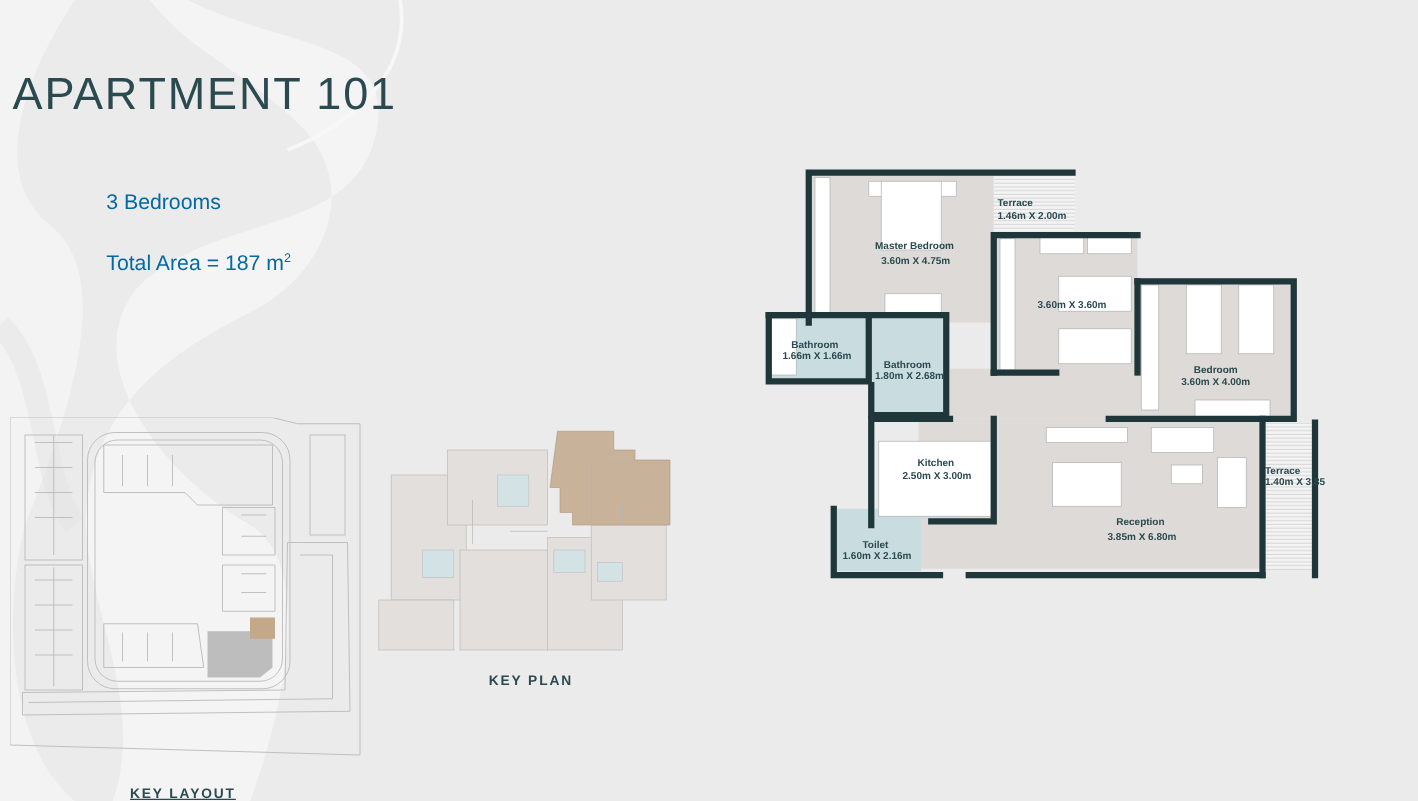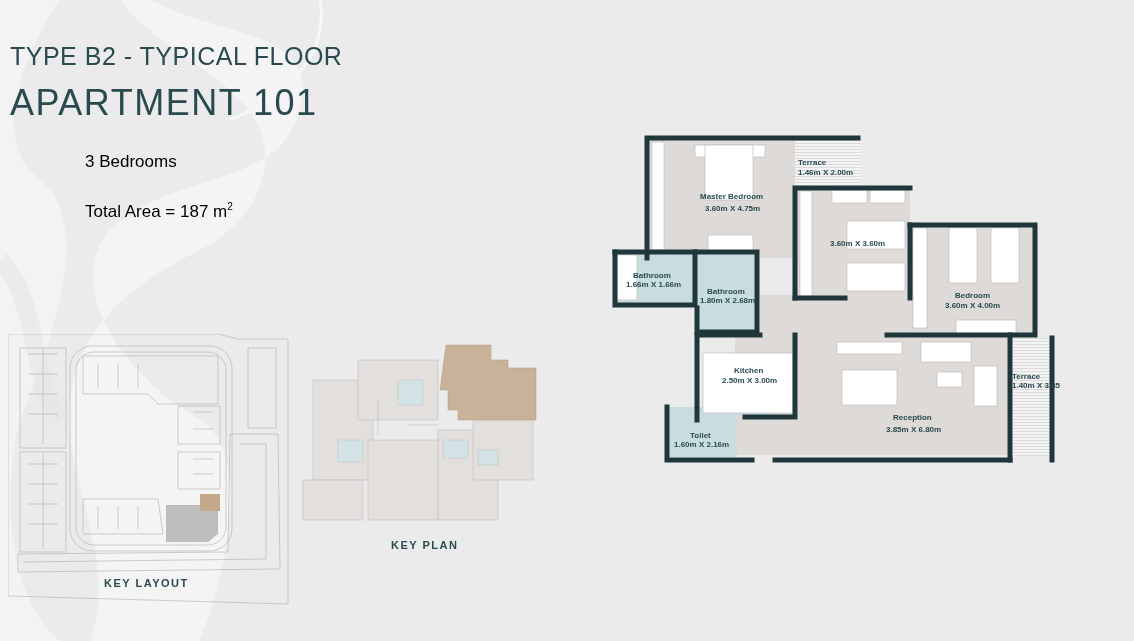--- a/index.html
+++ b/index.html
@@ -6,44 +6,43 @@
   body {
     width:1134px; height:641px; overflow:hidden; position:relative;
     background:#ebebeb;
     font-family:"Liberation Sans", sans-serif;
     color:#28474d;
   }
   .bg-swirl { position:absolute; left:0; top:0; width:420px; height:641px; pointer-events:none; }
   .title-block { position:absolute; left:10px; top:42px; }
   .subtitle { font-size:25px; letter-spacing:0.5px; color:#2a4a50; line-height:28px; white-space:nowrap; }
   .title { font-size:36px; letter-spacing:1.5px; color:#2a4a50; line-height:40px; margin-top:13px; white-space:nowrap; }
-  .info { position:absolute; left:85px; font-size:17px; color:#000000; }
+  .info { position:absolute; left:85px; font-size:17px; color:#0369a1; }
   .info.bedrooms { top:152px; }
   .info.area { top:201px; }
   .info sup { font-size:10px; }
   .key-layout { position:absolute; left:8px; top:334px; width:284px; height:275px; }
   .key-plan { position:absolute; left:298px; top:340px; width:242px; height:190px; }
   .caption { position:absolute; font-size:11px; font-weight:bold; letter-spacing:1.5px; color:#2a4a50; white-space:nowrap;text-align:right; }
-  .caption.layout { left:104px; top:577px; }
+  .caption.layout { left:104px; top:629px;text-decoration:underline; }
   .caption.plan { left:391px; top:539px; }
   .floorplan { position:absolute; left:600px; top:120px; width:460px; height:350px; }
   .fp-label { font-family:"Liberation Sans", sans-serif; font-size:8px; fill:#2a4a50; font-weight:bold; }
 </style>
 </head>
 <body>
 
 <svg class="bg-swirl" viewBox="0 0 420 641">
   <path d="M60,0 C20,60 -10,140 40,180 C90,220 60,320 20,420 C0,500 10,600 60,641 L0,641 L0,0 Z" fill="#f3f3f3"></path>
   <path d="M150,0 C230,40 320,30 300,110 C280,190 170,170 110,230 C60,290 130,380 200,420 C250,450 230,560 200,641 L90,641 C120,560 60,470 70,400 C80,320 140,280 200,250 C260,220 290,150 240,100 C200,60 150,40 120,0 Z" fill="#f4f4f4"></path>
   <path d="M320,0 C330,60 280,100 230,120" stroke="#f7f7f7" stroke-width="3" fill="none"></path>
   <path d="M0,260 C40,300 30,380 60,420" stroke="#e4e4e4" stroke-width="18" fill="none" opacity="0.5"></path>
 </svg>
 
 <div class="title-block">
-  <div class="subtitle">TYPE B2 - TYPICAL FLOOR</div>
   <div class="title">APARTMENT 101</div>
 </div>
 
 <div class="info bedrooms">3 Bedrooms</div>
 <div class="info area"><span>Total Area = 187 m</span><sup>2</sup></div>
 
 <svg class="key-layout" viewBox="0 0 284 275">
   <g fill="none" stroke="#b8b8b8" stroke-width="0.7">
     <path d="M0,0 L210,0 L230,5 L280,5 L280,270 L0,262 Z"></path>
     <rect x="62" y="12" width="162" height="205" rx="22"></rect>

